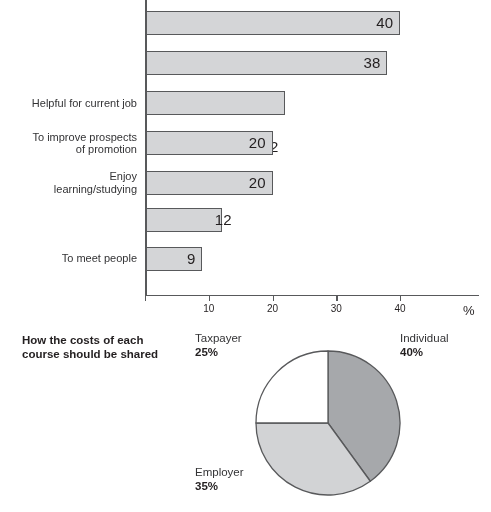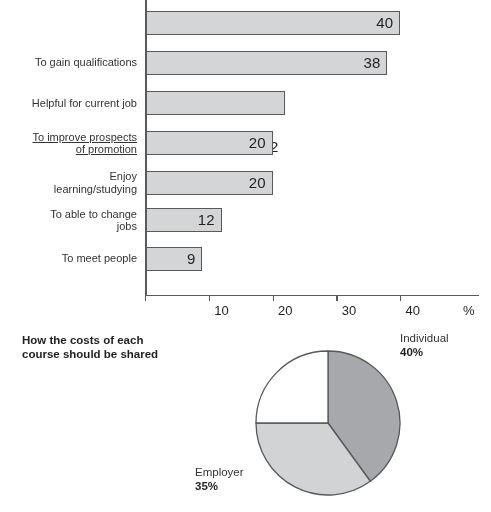--- a/index.html
+++ b/index.html
@@ -81,22 +81,22 @@
     top: 295px;
     width: 1.4px;
     height: 6px;
     background: #58595b;
   }
   .x-tick-label {
     position: absolute;
     top: 303px;
     width: 40px;
     margin-left: -20px;
-    text-align: right;
-    font-size: 13px;
+    text-align: center;
+    font-size: 10px;
     color: #231f20;
   }
   #percent-sign {
     position: absolute;
     left: 463px;
     top: 303px;
     font-size: 13px;
     color: #231f20;
   }
 
@@ -143,46 +143,43 @@
 <body>
 
 <div id="bar-chart">
 
   <div id="bar-rows-container">
       <div class="bar-row" style="top: 11px;">
         <div class="bar-rect" style="width: 255px;"></div>
         <div class="bar-value" style="left: 145px; width: 248px;">40</div>
       </div>
       <div class="bar-row" style="top: 50.5px;">
-        <div class="bar-label" style="top: 5.5px;">To gain qualifications</div>
         <div class="bar-rect" style="width: 242.25px;"></div>
         <div class="bar-value" style="left: 145px; width: 235.25px;">38</div>
       </div>
       <div class="bar-row" style="top: 91px;">
         <div class="bar-label" style="top: 5.5px;">Helpful for current job</div>
         <div class="bar-rect" style="width: 140.25px;"></div>
         <div class="bar-value" style="left: 145px; width: 133.25px; margin-top: 44px;">22</div>
       </div>
       <div class="bar-row" style="top: 131px;">
-        <div class="bar-label" style="top: -0.5px; text-decoration: underline;">To improve prospects
+        <div class="bar-label" style="top: -0.5px;">To improve prospects
 of promotion</div>
         <div class="bar-rect" style="width: 127.5px;"></div>
         <div class="bar-value" style="left: 145px; width: 120.5px;">20</div>
       </div>
       <div class="bar-row" style="top: 170.5px;">
         <div class="bar-label" style="top: -0.5px;">Enjoy
 learning/studying</div>
         <div class="bar-rect" style="width: 127.5px;"></div>
         <div class="bar-value" style="left: 145px; width: 120.5px;">20</div>
       </div>
       <div class="bar-row" style="top: 208px;">
-        <div class="bar-label" style="top: -0.5px;">To able to change
-jobs</div>
         <div class="bar-rect" style="width: 76.5px;"></div>
-        <div class="bar-value" style="left: 145px; width: 69.5px;">12</div>
+        <div class="bar-value" style="left: 162px; width: 69.5px;">12</div>
       </div>
       <div class="bar-row" style="top: 246.5px;">
         <div class="bar-label" style="top: 5.5px;">To meet people</div>
         <div class="bar-rect" style="width: 57.375px;"></div>
         <div class="bar-value" style="left: 145px; width: 50.375px;">9</div>
       </div>
     </div>
 
   <div id="y-axis"></div>
   <div id="x-axis"></div>
@@ -207,20 +204,24 @@
 course should be shared</div>
 
   <svg id="pie-svg" viewBox="0 0 148 148">
     <g id="pie-slices">
         <path d="M 74 74 L 74 2 A 72 72 0 0 1 116.32053816505807 132.2492235949962 Z" fill="#a6a8ab" stroke="#58595b" stroke-width="1.3" stroke-linejoin="round"></path>
         <path d="M 74 74 L 116.32053816505807 132.2492235949962 A 72 72 0 0 1 2 74.00000000000001 Z" fill="#d2d3d5" stroke="#58595b" stroke-width="1.3" stroke-linejoin="round"></path>
         <path d="M 74 74 L 2 74.00000000000001 A 72 72 0 0 1 73.99999999999999 2 Z" fill="#ffffff" stroke="#58595b" stroke-width="1.3" stroke-linejoin="round"></path>
       </g>
   </svg>
 
+  <div class="pie-callout" id="callout-taxpayer">
+    <span class="name">Taxpayer</span>
+    <span class="pct">25%</span>
+  </div>
 
   <div class="pie-callout" id="callout-individual">
     <span class="name">Individual</span>
     <span class="pct">40%</span>
   </div>
 
   <div class="pie-callout" id="callout-employer">
     <span class="name">Employer</span>
     <span class="pct">35%</span>
   </div>

